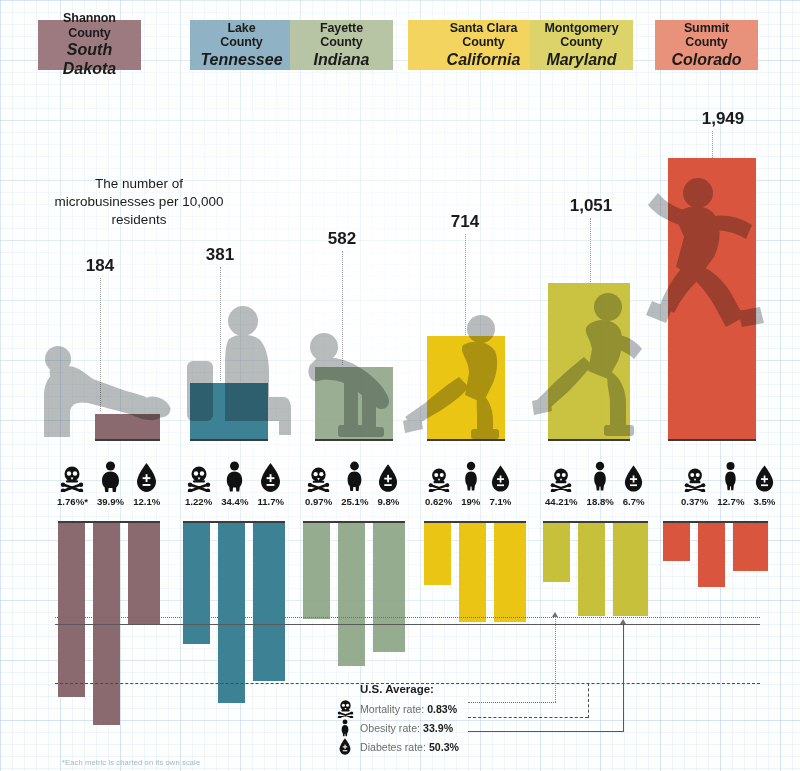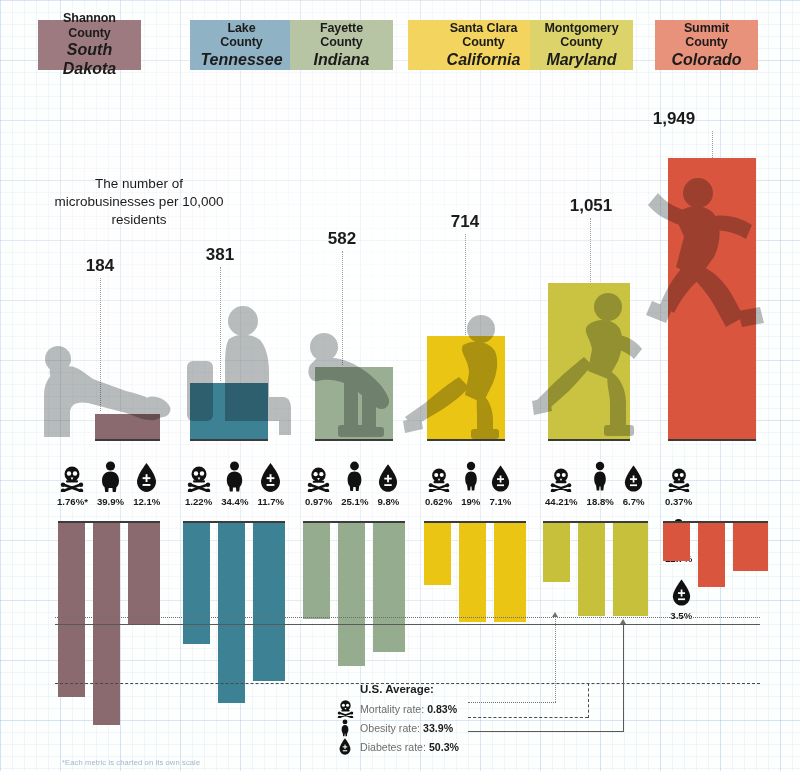--- a/index.html
+++ b/index.html
@@ -141,21 +141,21 @@
 
   <div class="toplab" style="left:302px;top:213px;width:80px;">582</div>
   <div class="leader" style="left:342px;top:235px;height:114px;"></div>
 
   <div class="toplab" style="left:425px;top:196px;width:80px;">714</div>
   <div class="leader" style="left:465px;top:218px;height:101px;"></div>
 
   <div class="toplab" style="left:548px;top:180px;width:86px;">1,051</div>
   <div class="leader" style="left:590px;top:202px;height:70px;"></div>
 
-  <div class="toplab" style="left:631px;top:93px;width:86px;">1,949</div>
+  <div class="toplab" style="left:680px;top:93px;width:86px;">1,949</div>
   <div class="leader" style="left:712px;top:115px;height:27px;"></div>
 
   <div id="upper">
 
     <div class="ubar" style="left:95px;width:65px;height:27px;background:#8a6a6e;"></div>
 
     <div class="ubar" style="left:190px;width:78px;height:58px;background:#3d8195;"></div>
 
     <div class="ubar" style="left:315px;width:78px;height:74px;background:#8ba383;opacity:.88;"></div>
 
@@ -432,21 +432,21 @@
             <path d="M10.5 0C10.5 0 1 12 1 18.6 1 24.3 5.3 29 10.5 29S20 24.3 20 18.6C20 12 10.5 0 10.5 0z"></path>
             <rect x="6.6" y="14.2" width="7.8" height="1.9" fill="#fff"></rect>
             <rect x="9.6" y="11.2" width="1.9" height="7.8" fill="#fff"></rect>
             <rect x="6.6" y="21" width="7.8" height="1.9" fill="#fff"></rect>
           </svg>
       </div>
       <div class="pct">6.7%</div>
     </div>
   </div>
 
-  <div class="statgrp" style="left:665px;top:443px;flex-direction:column;">
+  <div class="statgrp" style="left:681px;top:443px;">
     <div class="stat">
       <div class="ic">
         <svg width="22" height="24" viewBox="0 0 24 26" fill="#111">
             <circle cx="12" cy="8" r="7.5"></circle>
             <circle cx="9" cy="7.5" r="2.2" fill="#fff"></circle>
             <circle cx="15" cy="7.5" r="2.2" fill="#fff"></circle>
             <path d="M10.6 11.5h2.8l-1.4 2.6z" fill="#fff"></path>
             <rect x="6" y="14.2" width="12" height="2.3" rx="1"></rect>
             <path d="M3 18.5l18 6.5M21 18.5L3 25" stroke="#111" stroke-width="2.6" stroke-linecap="round"></path>
             <circle cx="3" cy="18.7" r="2.2"></circle>

